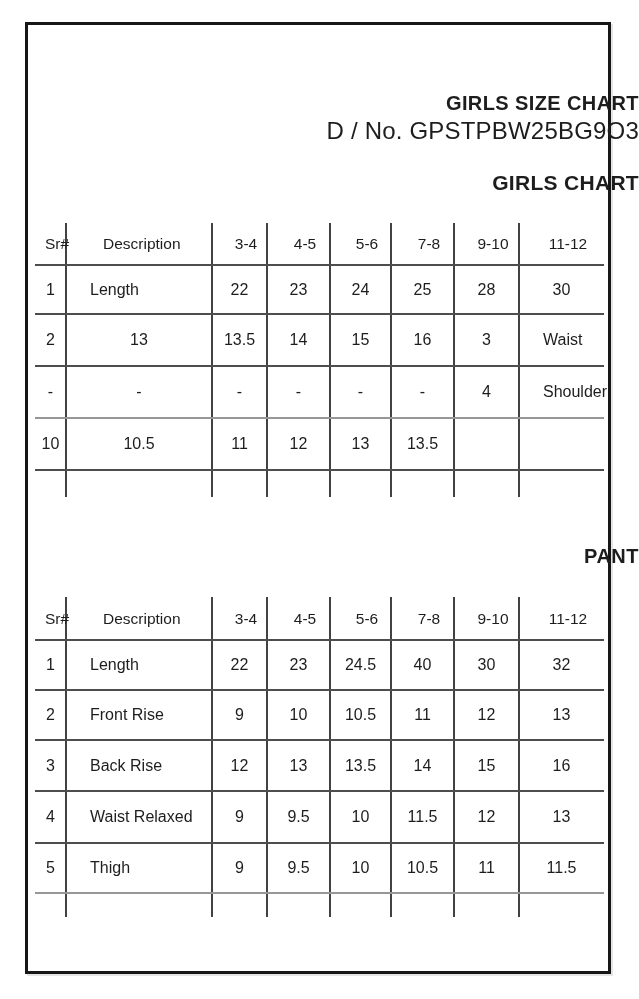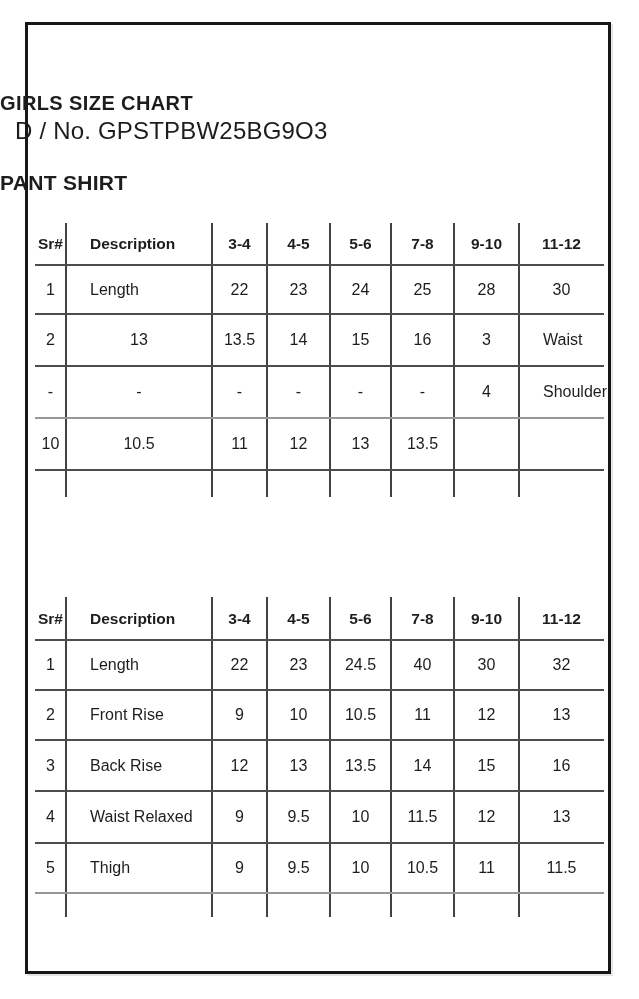--- a/index.html
+++ b/index.html
@@ -14,52 +14,52 @@
   .frame{
     position:absolute;
     left:25px;top:22px;
     width:586px;height:952px;
     border:3px solid #171717;
     box-sizing:border-box;
     box-shadow:2px 2px 0 rgba(0,0,0,0.10);
   }
   .centered-text{
     position:absolute;left:0;right:0;
-    text-align:left;
+    text-align:right;
     white-space:nowrap;
   }
   .main-title{top:92px;font-size:20px;font-weight:700;letter-spacing:.4px;}
   .design-no{top:117px;font-size:24px;font-weight:400;letter-spacing:.2px;padding-left:15px;}
   .shirt-title{top:171px;font-size:21px;font-weight:700;letter-spacing:.3px;}
   .pant-title{top:545px;font-size:20px;font-weight:700;letter-spacing:.5px;}
   .size-table{position:absolute;}
   .vline{position:absolute;top:0;bottom:0;width:1.5px;background:#424242;}
   .hline{position:absolute;left:0;right:0;height:2px;background:#4d4d4d;}
   .hline.light{background:#979797;}
   .tgrid{position:absolute;left:0;top:0;display:grid;}
   .cell{
     display:flex;align-items:center;justify-content:center;
     font-size:16px;color:#1d1d1d;
     box-sizing:border-box;
   }
   .cell.left{justify-content:flex-start;padding-left:24px;}
-  .cell.th{font-weight:700;font-size:15.5px;}
+  .cell.th{font-weight:400;font-size:15.5px;margin-left:13px;}
 </style>
 </head>
 <body>
 
 <div class="page">
 
   <div class="frame"></div>
 
   <div class="centered-text main-title">GIRLS SIZE CHART</div>
 
   <div class="centered-text design-no">D / No. GPSTPBW25BG9O3</div>
 
-  <div class="centered-text shirt-title">PANT SHIRT</div>
+  <div class="centered-text shirt-title">GIRLS CHART</div>
 
   <div class="size-table" style="left: 35px; top: 223px; width: 569px; height: 274px;">
       <div class="vline" style="left: 30.25px;"></div>
       <div class="vline" style="left: 176.25px;"></div>
       <div class="vline" style="left: 231.25px;"></div>
       <div class="vline" style="left: 294.25px;"></div>
       <div class="vline" style="left: 355.25px;"></div>
       <div class="vline" style="left: 418.25px;"></div>
       <div class="vline" style="left: 483.25px;"></div>
       <div class="hline" style="top: 41px;"></div>
@@ -102,20 +102,21 @@
         <div class="cell left">Shoulder</div>
         <div class="cell">10</div>
         <div class="cell">10.5</div>
         <div class="cell">11</div>
         <div class="cell">12</div>
         <div class="cell">13</div>
         <div class="cell">13.5</div>
       </div>
     </div>
 
+  <div class="centered-text pant-title">PANT</div>
 
   <div class="size-table" style="left: 35px; top: 597px; width: 569px; height: 320px;">
       <div class="vline" style="left: 30.25px;"></div>
       <div class="vline" style="left: 176.25px;"></div>
       <div class="vline" style="left: 231.25px;"></div>
       <div class="vline" style="left: 294.25px;"></div>
       <div class="vline" style="left: 355.25px;"></div>
       <div class="vline" style="left: 418.25px;"></div>
       <div class="vline" style="left: 483.25px;"></div>
       <div class="hline" style="top: 42px;"></div>

